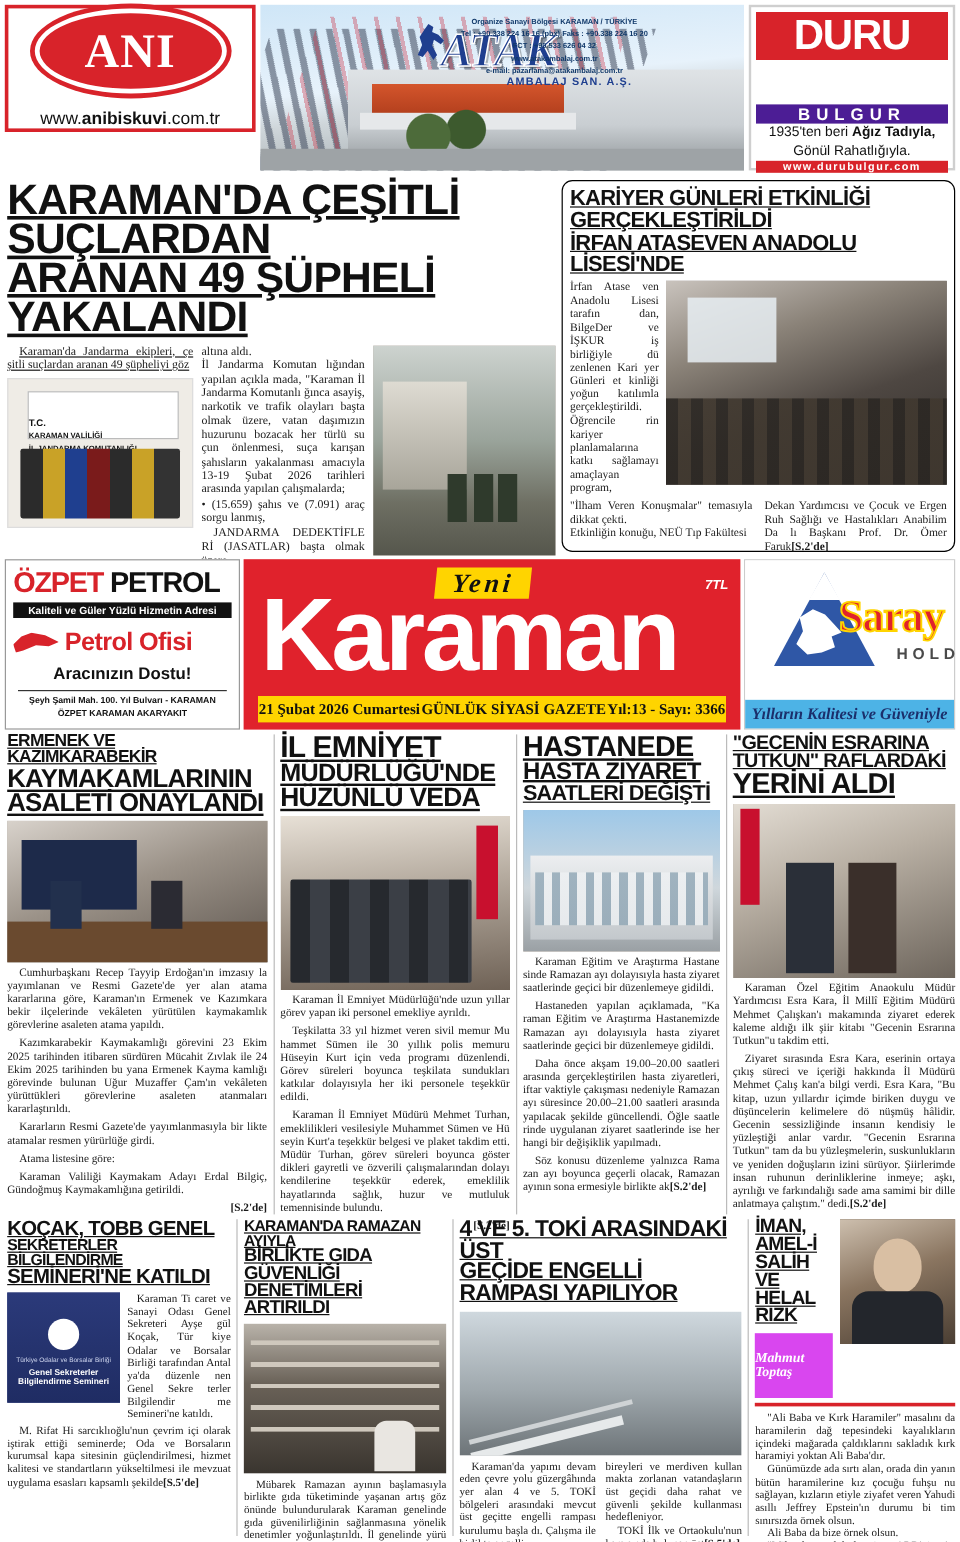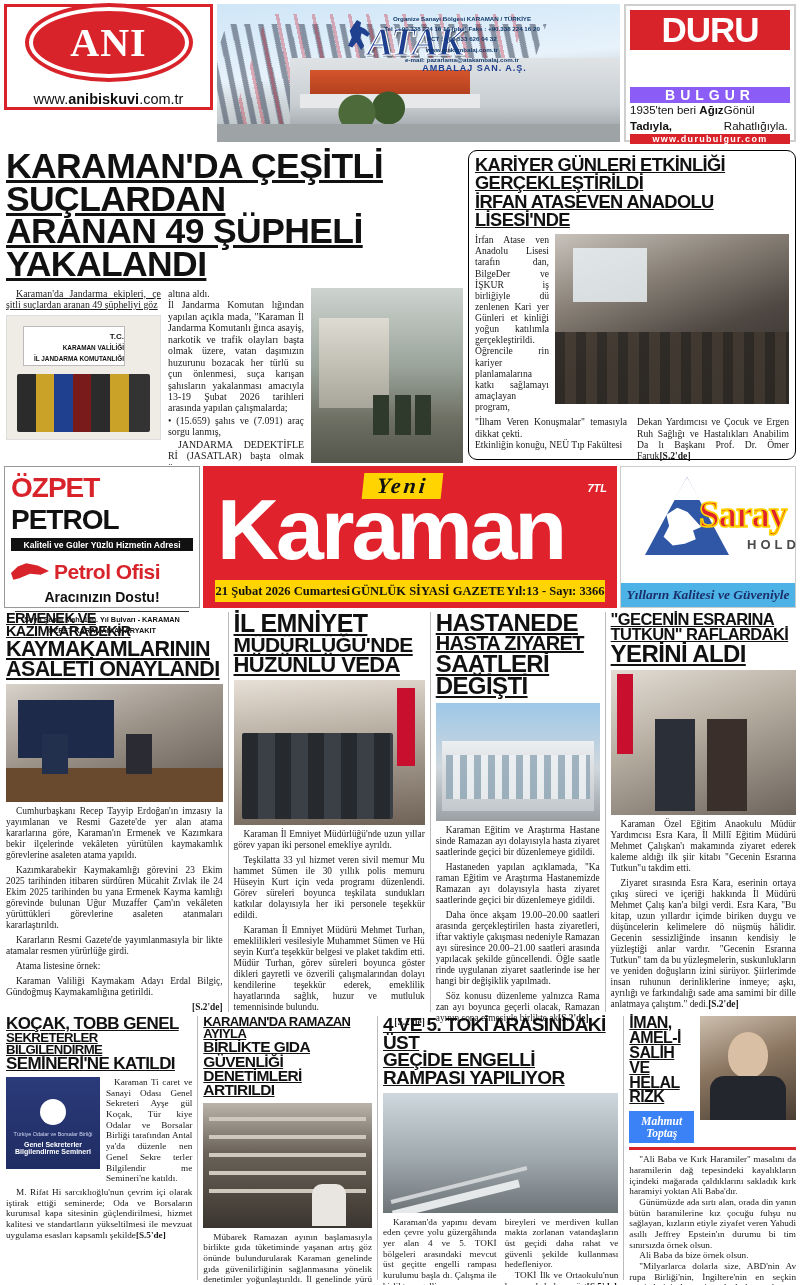--- a/index.html
+++ b/index.html
@@ -60,43 +60,43 @@
     clip-path: polygon(46% 0,62% 8%,58% 22%,78% 30%,96% 46%,86% 56%,64% 44%,58% 60%,74% 86%,62% 100%,44% 74%,28% 92%,12% 86%,26% 58%,18% 36%,30% 20%); }
   .atak-contact { position:absolute; right:8px; top:10px; width:300px; text-align:center;
     font-family:"Liberation Sans",sans-serif; font-size:6.2px; font-weight:bold;
     color:#123a6b; line-height:1.65; }
 
   .ad-duru { width:172px; height:138px; border:2px solid #cfcfcf; background:#fff;
              display:flex; flex-direction:column; padding:4px; }
   .duru-red { background:#d8232a; height:47px; display:flex; align-items:center; justify-content:center; }
   .duru-red span { font-family:"Liberation Sans",sans-serif; font-weight:bold; font-size:35px;
                    color:#fff; letter-spacing:-1px; }
-  .duru-gold { background:#8b5cf6; height:19px; display:flex; align-items:center; justify-content:center;margin-top:37px; }
+  .duru-gold { background:#4c1d95; height:19px; display:flex; align-items:center; justify-content:center;margin-top:37px; }
   .duru-gold span { font-family:"Liberation Sans",sans-serif; font-weight:bold; font-size:14px;
                     color:#fff; letter-spacing:5px; }
-  .duru-slog { flex:1; display:flex; align-items:center; justify-content:center;
+  .duru-slog { flex:1; display:flex; flex-direction:column; align-items:center; justify-content:center;
                font-family:"Liberation Sans",sans-serif; font-size:11.5px; color:#111; line-height:1.35; }
   .duru-slog .l1 b { font-weight:bold; }
   .duru-web { background:#d8232a; height:16px; display:flex; align-items:center; justify-content:center;
               font-family:"Liberation Sans",sans-serif; font-size:9px; font-weight:bold;
               color:#fff; letter-spacing:1.3px; }
 
   
   .lead { position:absolute; left:6px; top:150px; width:458px; height:310px; }
   .lead h1 { margin:0; font-size:35.5px; line-height:0.92; }
   .lead .cols { display:flex; gap:7px; margin-top:7px; }
   .lead .c1 { width:155px; }
   .lead .c2 { width:136px; }
   .lead .c3 { width:152px; }
   .lead .body-txt { font-size:9.9px; line-height:1.16; }
   .lead-img1 { width:155px; height:125px; margin-top:4px; background:#efece6;
                border:1px solid #ddd; position:relative; overflow:hidden; }
-  .plate { position:absolute; left:16px; top:10px; width:102px; height:40px; background:#fff;
+  .plate { position:absolute; left:16px; top:10px; width:126px; height:40px; background:#fff;
            border:1px solid #bbb; font-family:"Liberation Sans",sans-serif; font-size:6.4px;
-           font-weight:bold; color:#111; text-align:right; padding-top:4px; line-height:1.6; }
+           font-weight:bold; color:#111; text-align:left; padding-top:20px; line-height:1.6; }
   .plate .tc { font-size:8px; }
   .packs { position:absolute; left:10px; top:58px; right:10px; height:58px;
     background:
       linear-gradient(90deg,#2b2b2b 0 14%, #c9a227 14% 28%, #1f3f8f 28% 42%, #7a1b1b 42% 56%,
       #2b2b2b 56% 70%, #c9a227 70% 84%, #333 84% 100%); border-radius:2px; }
   .lead-img2 { width:152px; height:175px; margin-top:0; background:#b9b2ab; overflow:hidden; position:relative; }
   .lead-img2::after{ content:""; position:absolute; inset:0;
     background:linear-gradient(180deg,#cdd3cf 0%,#9aa49b 45%,#6e6f63 75%,#55564c 100%); }
   .lead-img2 .b1 { position:absolute; left:8px; top:30px; width:70px; height:90px;
     background:linear-gradient(180deg,#dedbd2,#a8a59a); z-index:2; }
@@ -117,21 +117,21 @@
     background:#e8eef3; opacity:.85; z-index:2; }
   .second .rimg .crowd { position:absolute; left:0; right:0; bottom:0; height:72px; z-index:2;
     background:repeating-linear-gradient(90deg,#2b2723 0 10px,#40382f 10px 21px); opacity:.9; }
   .second .bot { display:flex; gap:10px; margin-top:4px; }
   .second .bot div { flex:1; font-size:9.6px; line-height:1.18; text-align:justify; }
 
   
   .masthead { position:absolute; left:4px; top:466px; width:792px; height:142px; display:flex; gap:3px; }
   .ozpet { width:196px; border:1px solid #999; background:#fff; padding:5px 6px;
            display:flex; flex-direction:column; }
-  .ozpet-t { font-family:"Liberation Sans",sans-serif; font-weight:bold; font-size:28px;
+  .ozpet-t { font-family:"Liberation Sans",sans-serif; font-weight:bold; font-size:24px;
              letter-spacing:-1px; }
   .ozpet-t .r { color:#d8232a; } .ozpet-t .k { color:#111; }
   .ozpet-bar { background:#111; color:#fff; font-family:"Liberation Sans",sans-serif;
                font-weight:bold; font-size:8.6px; text-align:center; padding:1.5px 0; margin-top:2px; }
   .po-row { display:flex; align-items:center; gap:5px; margin-top:9px; }
   .po-mark { width:38px; height:22px; background:#d8232a;
              clip-path:polygon(0 55%,18% 25%,40% 10%,70% 20%,100% 45%,78% 62%,50% 58%,22% 78%,6% 85%); }
   .po-txt { font-family:"Liberation Sans",sans-serif; font-weight:bold; font-size:21px; color:#d8232a;
             letter-spacing:-0.5px; }
   .po-slog { text-align:center; font-family:"Liberation Sans",sans-serif; font-weight:bold;
@@ -237,22 +237,22 @@
     background:#cfd3d5; transform:rotate(-14deg); z-index:2; }
 
   .col-photo { width:96px; height:104px; position:relative; overflow:hidden; background:#7b6a58; }
   .col-photo::after{ content:""; position:absolute; inset:0;
     background:linear-gradient(160deg,#cdbfae 0%,#8a7560 45%,#4a3e33 100%); }
   .col-photo .head { position:absolute; left:50%; top:16px; transform:translateX(-50%);
     width:40px; height:46px; border-radius:50% 50% 46% 46%; background:#d9bfa3; z-index:2; }
   .col-photo .body { position:absolute; left:50%; bottom:0; transform:translateX(-50%);
     width:76px; height:44px; background:#23262c; border-radius:14px 14px 0 0; z-index:2; }
 
-  .author-bar { background:#3b82f6; color:#fff; font-family:"Liberation Serif",serif; font-weight:bold;
-    font-style:italic; font-size:11.5px; text-align:center; padding:4px 0; }
+  .author-bar { background:#d946ef; color:#fff; font-family:"Liberation Serif",serif; font-weight:bold;
+    font-style:italic; font-size:11.5px; text-align:left; padding:15px 0; }
   .redline { background:#d8232a; height:3px; width:100%; }
 </style>
 </head>
 <body>
 
 <div class="page">
 
   <div class="adstrip">
 
     <div class="ad-ani">
@@ -417,21 +417,21 @@
       <div class="hl" style="font-size:21.5px;">ASALETİ ONAYLANDI</div>
       <div class="bband-img im-a" style="height:118px;margin-top:5px;">
         <div class="tv"></div>
         <div class="desk"></div>
         <div class="p1"></div>
         <div class="p2"></div>
       </div>
       <div class="body-txt b-txt" style="text-indent:10px;">Cumhurbaşkanı Recep Tayyip Erdoğan'ın imzasıy la yayımlanan ve Resmi Gazete'de yer alan atama kararlarına göre, Karaman'ın Ermenek ve Kazımkara bekir ilçelerinde vekâleten yürütülen kaymakamlık görevlerine asaleten atama yapıldı.</div>
       <div class="body-txt b-txt" style="text-indent:10px;">Kazımkarabekir Kaymakamlığı görevini 23 Ekim 2025 tarihinden itibaren sürdüren Mücahit Zıvlak ile 24 Ekim 2025 tarihinden bu yana Ermenek Kayma kamlığı görevinde bulunan Uğur Muzaffer Çam'ın vekâleten yürüttükleri görevlerine asaleten atanmaları kararlaştırıldı.</div>
       <div class="body-txt b-txt" style="text-indent:10px;">Kararların Resmi Gazete'de yayımlanmasıyla bir likte atamalar resmen yürürlüğe girdi.</div>
-      <div class="body-txt b-txt" style="text-indent:10px;">Atama listesine örnek:</div>
+      <div class="body-txt b-txt" style="text-indent:10px;">Atama listesine göre:</div>
       <div class="body-txt b-txt" style="text-indent:10px;">Karaman Valiliği Kaymakam Adayı Erdal Bilgiç, Gündoğmuş Kaymakamlığına getirildi.</div>
       <div class="body-txt b-txt" style="text-align:right;"><span class="cont">[S.2'de]</span></div>
     </div>
 
     <div class="vr"></div>
 
     <div class="bcol b2c">
       <div class="hl" style="font-size:25px;">İL EMNİYET</div>
       <div class="hl" style="font-size:21px;">MÜDÜRLÜĞÜ'NDE</div>
       <div class="hl" style="font-size:22px;">HÜZÜNLÜ VEDA</div>
@@ -443,21 +443,21 @@
       <div class="body-txt b-txt" style="text-indent:10px;">Teşkilatta 33 yıl hizmet veren sivil memur Mu hammet Sümen ile 30 yıllık polis memuru Hüseyin Kurt için veda programı düzenlendi. Görev süreleri boyunca teşkilata sundukları katkılar dolayısıyla her iki personele teşekkür edildi.</div>
       <div class="body-txt b-txt" style="text-indent:10px;">Karaman İl Emniyet Müdürü Mehmet Turhan, emeklilikleri vesilesiyle Muhammet Sümen ve Hü seyin Kurt'a teşekkür belgesi ve plaket takdim etti. Müdür Turhan, görev süreleri boyunca göster dikleri gayretli ve özverili çalışmalarından dolayı kendilerine teşekkür ederek, emeklilik hayatlarında sağlık, huzur ve mutluluk temennisinde bulundu.</div>
       <div class="body-txt b-txt" style="text-align:right;"><span class="cont">[S.2'de]</span></div>
     </div>
 
     <div class="vr"></div>
 
     <div class="bcol b3c">
       <div class="hl" style="font-size:24px;">HASTANEDE</div>
       <div class="hl" style="font-size:20px;">HASTA ZİYARET</div>
-      <div class="hl" style="font-size:24px;">SAATLERİ DEĞİŞTİ</div>
+      <div class="hl" style="font-size:18px;">SAATLERİ DEĞİŞTİ</div>
       <div class="bband-img im-c" style="height:118px;margin-top:5px;">
         <div class="hosp"></div>
         <div class="win"></div>
       </div>
       <div class="body-txt b-txt" style="text-indent:10px;">Karaman Eğitim ve Araştırma Hastane sinde Ramazan ayı dolayısıyla hasta ziyaret saatlerinde geçici bir düzenlemeye gidildi.</div>
       <div class="body-txt b-txt" style="text-indent:10px;">Hastaneden yapılan açıklamada, "Ka raman Eğitim ve Araştırma Hastanemizde Ramazan ayı dolayısıyla hasta ziyaret saatlerinde geçici bir düzenlemeye gidildi.</div>
       <div class="body-txt b-txt" style="text-indent:10px;">Daha önce akşam 19.00–20.00 saatleri arasında gerçekleştirilen hasta ziyaretleri, iftar vaktiyle çakışması nedeniyle Ramazan ayı süresince 20.00–21.00 saatleri arasında yapılacak şekilde güncellendi. Öğle saatle rinde uygulanan ziyaret saatlerinde ise her hangi bir değişiklik yapılmadı.</div>
       <div class="body-txt b-txt" style="text-indent:10px;"><span>Söz konusu düzenleme yalnızca Rama zan ayı boyunca geçerli olacak, Ramazan ayının sona ermesiyle birlikte ak</span><span class="cont">[S.2'de]</span></div>
     </div>
 

